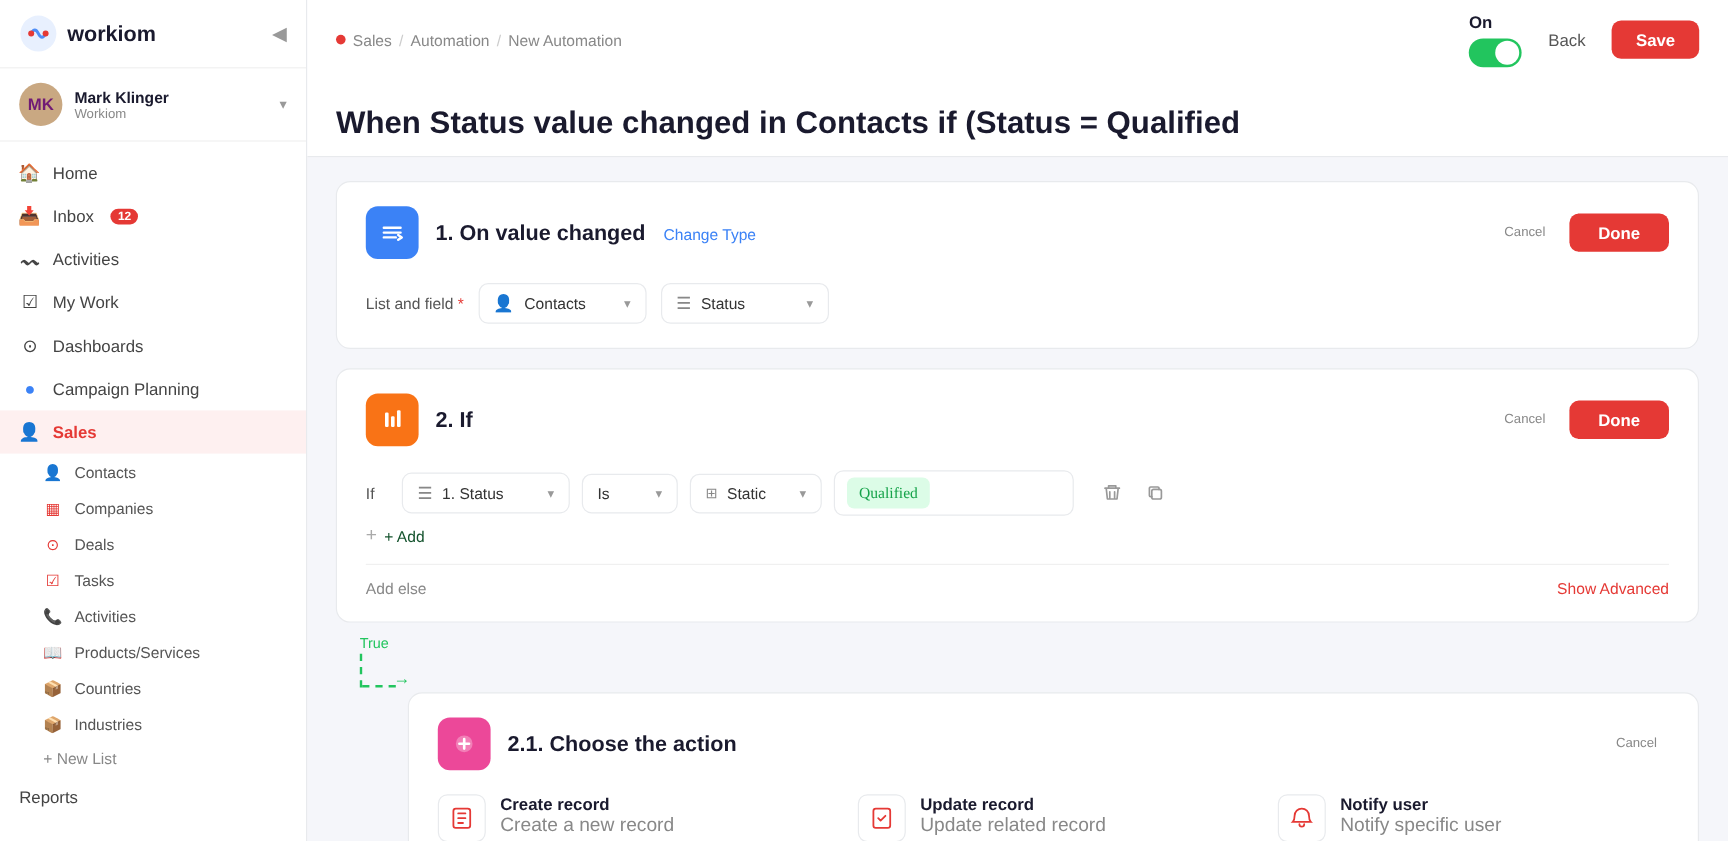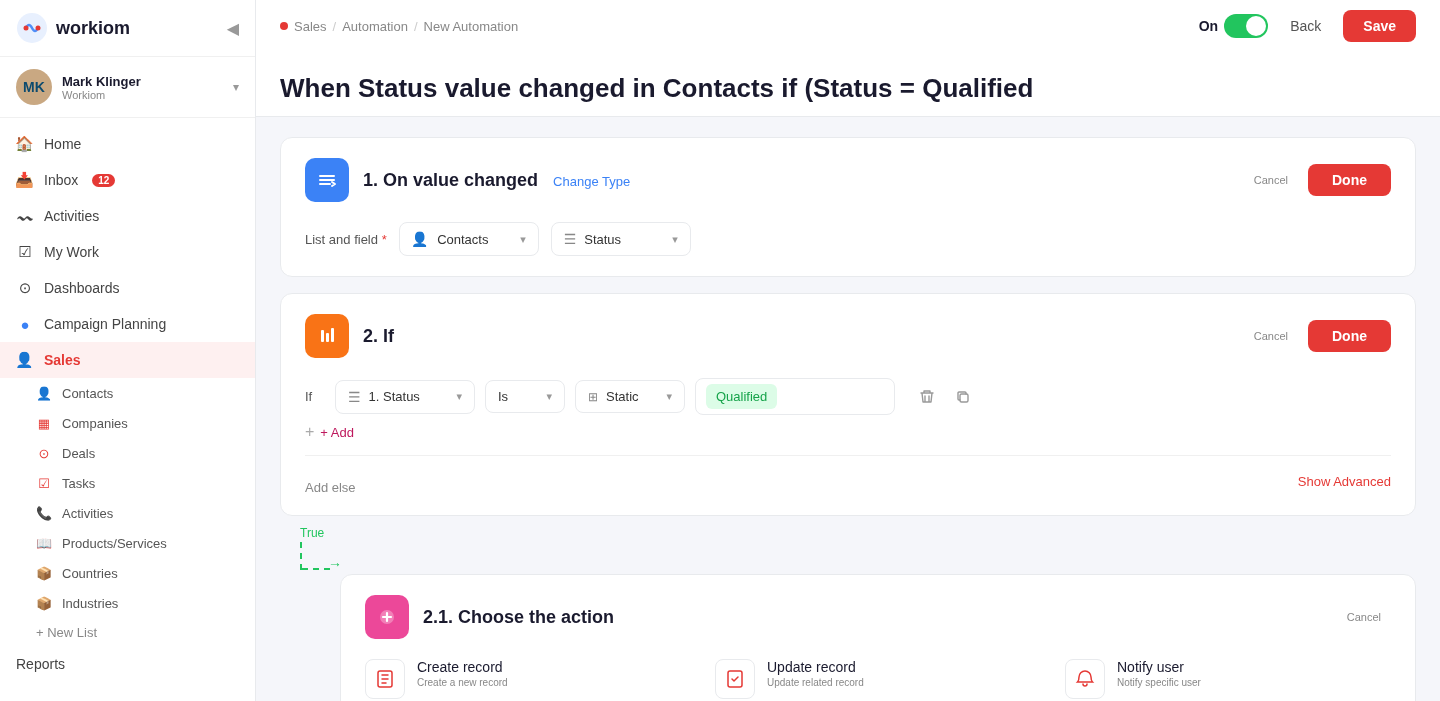--- a/index.html
+++ b/index.html
@@ -53,21 +53,21 @@
     .user-avatar {
       width: 36px;
       height: 36px;
       border-radius: 50%;
       background: #c9a882;
       display: flex;
       align-items: center;
       justify-content: center;
       overflow: hidden;
       font-size: 14px;
-      color: #0c4a6e;
+      color: #701a75;
       font-weight: 600;
     }
     .user-info { flex: 1; }
     .user-name { font-size: 13px; font-weight: 600; color: #1a1a2e; }
     .user-company { font-size: 11px; color: #888; }
     .user-chevron { color: #999; font-size: 12px; }
 
     .nav-section { padding: 8px 0; }
     .nav-item {
       display: flex;
@@ -152,22 +152,23 @@
 
     .topbar-actions {
       display: flex;
       align-items: center;
       gap: 12px;
     }
 
     
     .toggle-container {
       display: flex;
-      align-items: center;
+      align-items: flex-start;
       gap: 6px;
+      flex-direction: column;
     }
     .toggle-label {
       font-size: 14px;
       font-weight: 600;
       color: #1a1a2e;
     }
     .toggle {
       width: 44px;
       height: 24px;
       background: #22c55e;
@@ -337,21 +338,20 @@
       justify-content: space-between;
       align-items: center;
       margin-top: 14px;
       padding-top: 12px;
       border-top: 1px solid #f0f0f0;
     }
     .add-else-link {
       font-size: 13px;
       color: #888;
       cursor: pointer;
-      margin-top: 12px;
     }
     .show-advanced-link {
       font-size: 13px;
       color: #e53935;
       cursor: pointer;
       font-weight: 500;
     }
 
     .qualified-tag {
       background: #dcfce7;
@@ -420,25 +420,25 @@
       border: 1px solid #e8eaed;
       display: flex;
       align-items: center;
       justify-content: center;
       font-size: 18px;
       color: #e53935;
       flex-shrink: 0;
     }
     .action-opt-title {
       font-size: 14px;
-      font-weight: 400;
+      font-weight: 700;
       color: #1a1a2e;
     }
     .action-opt-desc {
-      font-size: 10px;
+      font-size: 16px;
       color: #888;
       margin-top: 2px;
     }
   </style>
 </head>
 <body>
 
 <nav class="sidebar">
   <div class="sidebar-header">
     <div class="sidebar-logo">
@@ -622,41 +622,41 @@
         </div>
         <div class="dropdown-select" style="min-width:80px;">
           <span class="ds-text">Is</span>
           <span class="ds-arrow">▾</span>
         </div>
         <div class="dropdown-select" style="min-width:110px;">
           <span class="ds-icon" style="color:#888; font-size:12px;">⊞</span>
           <span class="ds-text">Static</span>
           <span class="ds-arrow">▾</span>
         </div>
-        <div class="tag-value-input" style="min-width:200px; border:1px solid #e8eaed; border-radius:8px; padding:5px 10px; display:flex; align-items:center; gap:8px; background:#fff;">
+        <div class="tag-value-input" style="min-width:200px; border:1px solid #e8eaed; border-radius:8px; padding:5px 10px; display:flex; align-items:center; gap:8px; background:#fff;font-family:Liberation Serif, serif;">
           <span class="qualified-tag">Qualified</span>
         </div>
         <div class="row-actions">
           <button class="row-action-btn" title="Delete">
             <svg width="16" height="16" viewBox="0 0 16 16" fill="none">
                 <path d="M2 4h12M5 4V2h6v2M6 7v5M10 7v5M3 4l1 9h8l1-9" stroke="#999" stroke-width="1.4" stroke-linecap="round" stroke-linejoin="round"></path>
               </svg>
           </button>
           <button class="row-action-btn" title="Copy">
             <svg width="16" height="16" viewBox="0 0 16 16" fill="none">
                 <rect x="5" y="5" width="8" height="8" rx="1.5" stroke="#999" stroke-width="1.4"></rect>
                 <path d="M11 5V4a1 1 0 00-1-1H4a1 1 0 00-1 1v6a1 1 0 001 1h1" stroke="#999" stroke-width="1.4" stroke-linecap="round"></path>
               </svg>
           </button>
         </div>
       </div>
 
       <div class="add-row">
         <span style="font-size:16px; color:#aaa;">+</span>
-        <span style="color:#be185d;">+ Add</span>
+        <span style="color:#14532d;">+ Add</span>
       </div>
 
       <div class="card-footer">
         <span class="add-else-link">Add else</span>
         <span class="show-advanced-link">Show Advanced</span>
       </div>
     </div>
 
     <div style="display:flex; align-items:flex-start; padding: 0 0 0 20px; margin-top:-6px;">
       <div style="display:flex; flex-direction:column; align-items:flex-start;">

